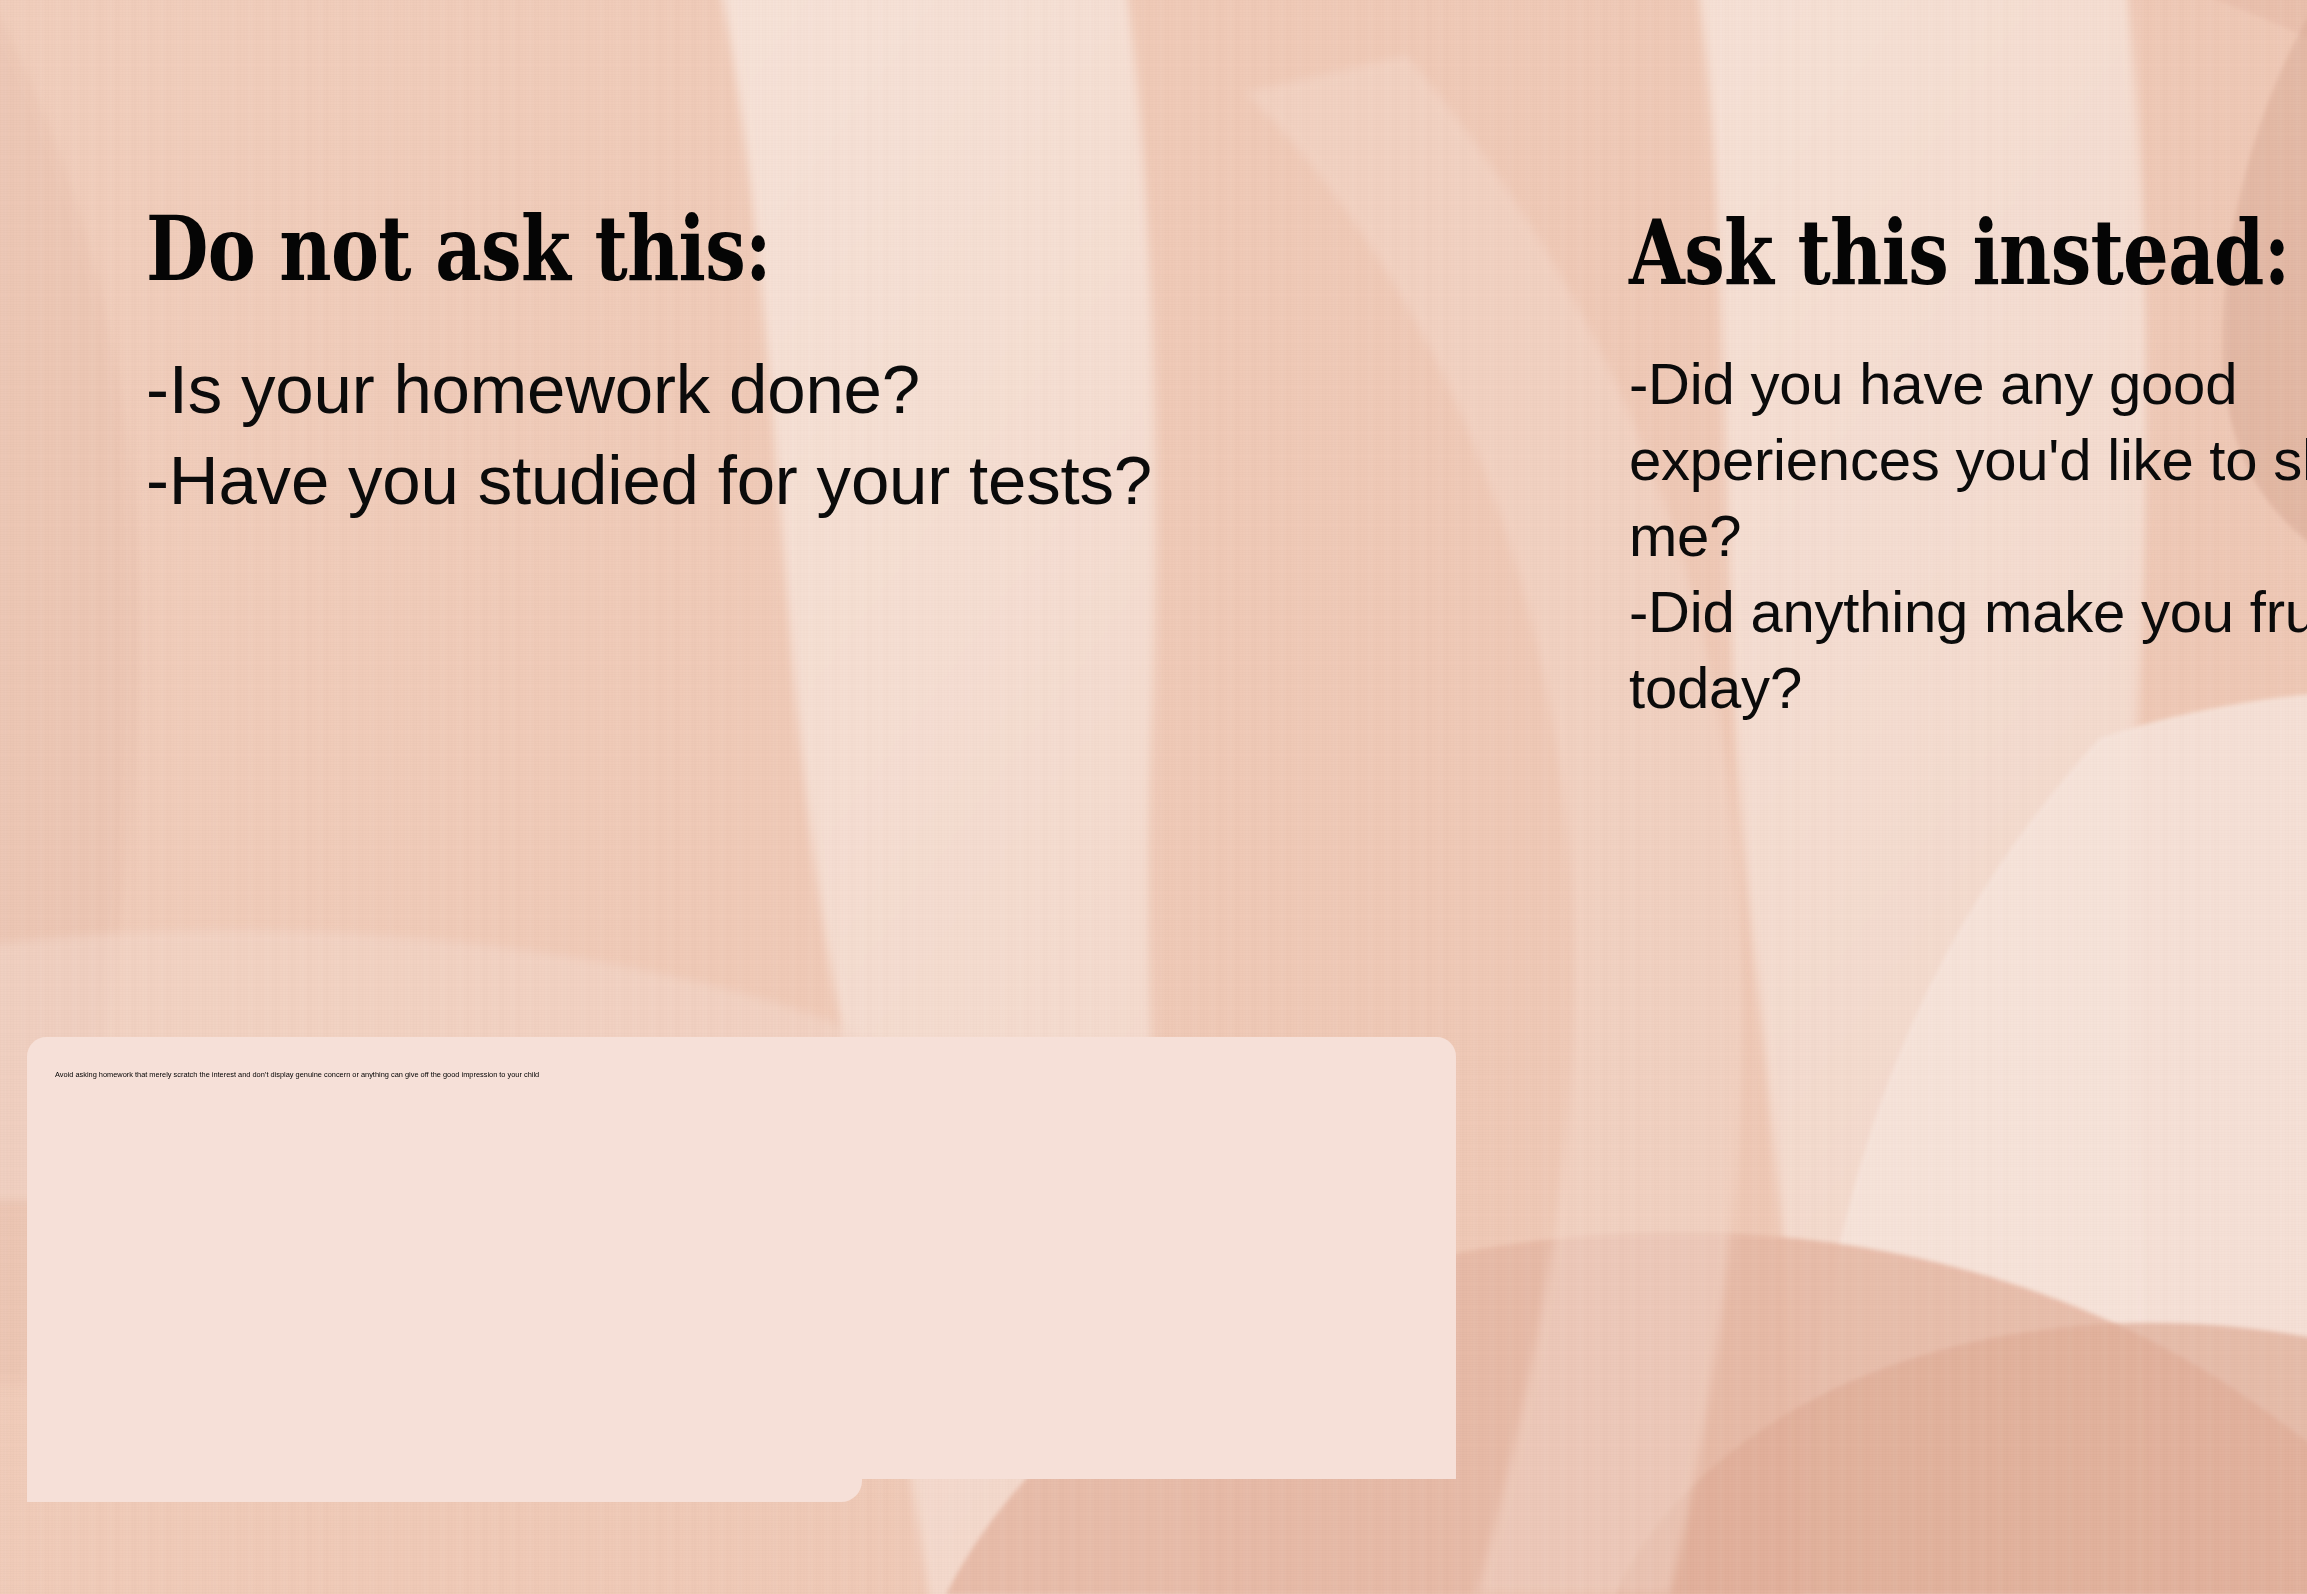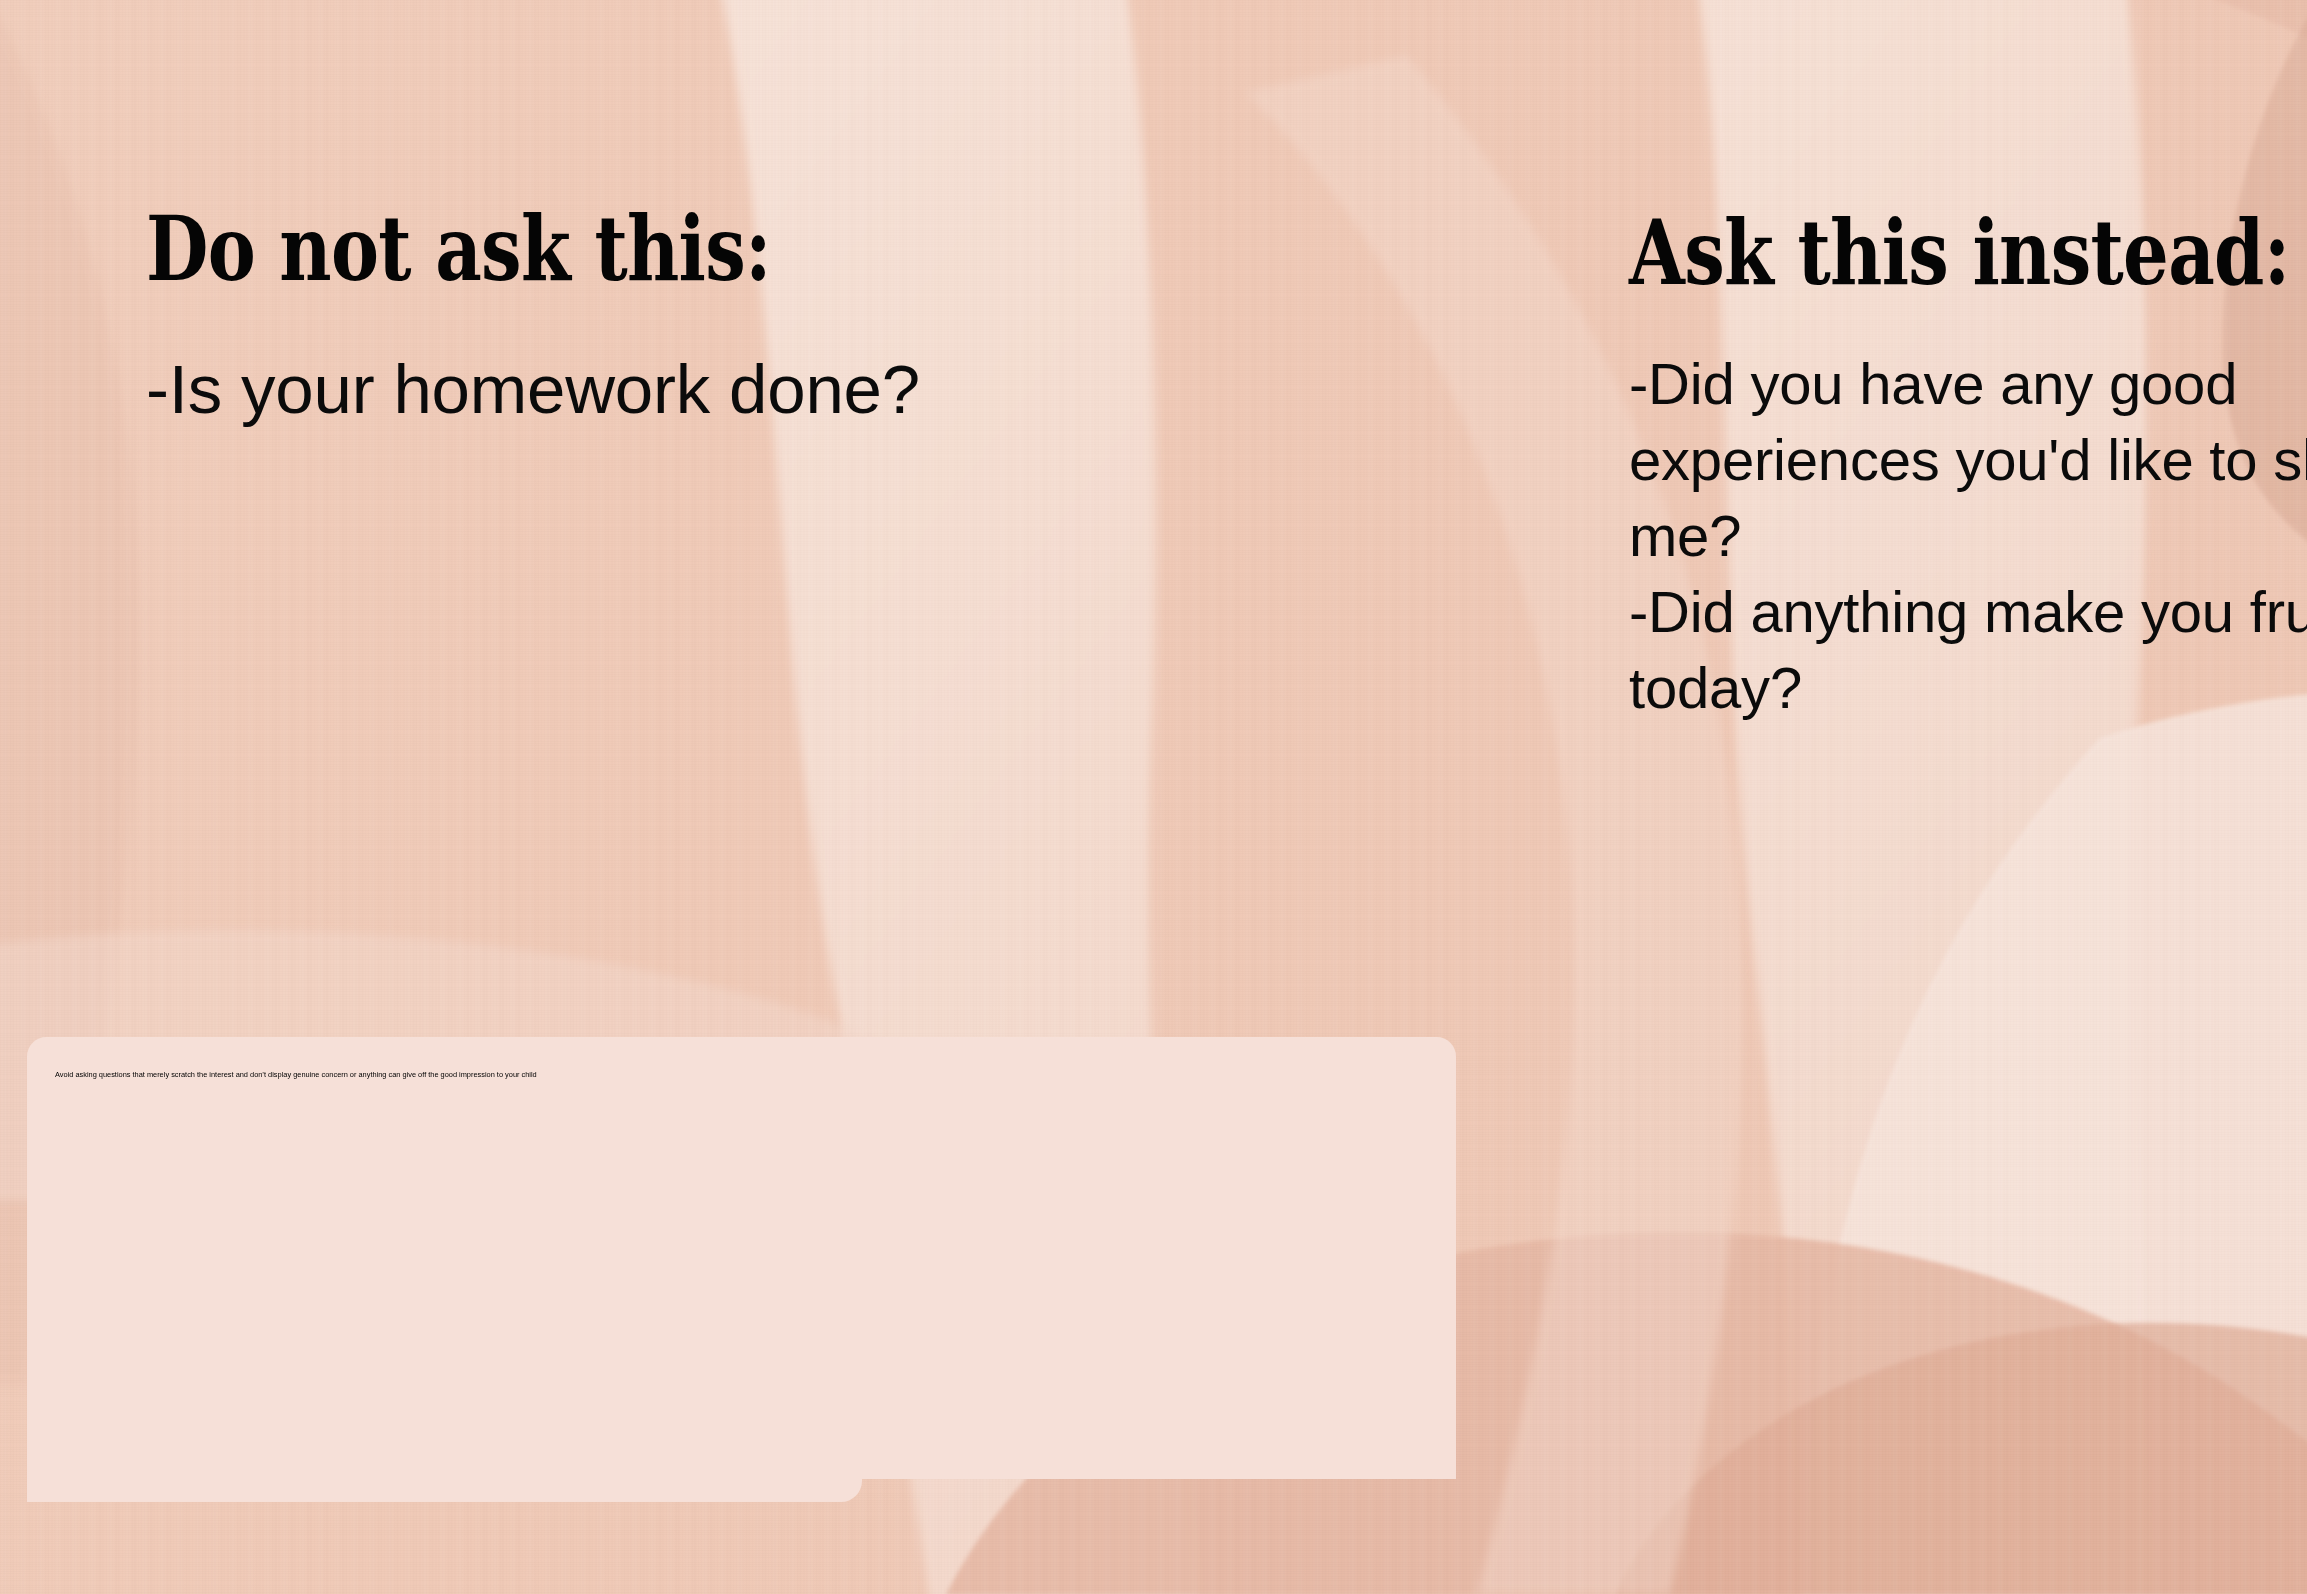--- a/index.html
+++ b/index.html
@@ -144,37 +144,38 @@
 <div id="content">
 
   <div id="note-plate"></div>
   <div id="note-plate-2"></div>
 
   <div class="col" id="left-col">
     <div class="heading" id="left-heading">Do not ask this:</div>
 
     <div class="qlist" id="left-questions">
       <div class="qline">-Is your homework done?</div>
+      <div class="qline">-Have you studied for your tests?</div>
     </div>
   </div>
 
   <div class="col" id="right-col">
     <div class="heading" id="right-heading">Ask this instead:</div>
 
     <div class="qlist" id="right-questions">
       <div class="qline">-Did you have any good</div>
       <div class="qline">experiences you'd like to share with</div>
       <div class="qline">me?</div>
       <div class="qline">-Did anything make you frustrated</div>
       <div class="qline">today?</div>
     </div>
   </div>
 
   <div id="note-text">
-    <span class="nl">Avoid asking questions that merely</span>
+    <span class="nl">Avoid asking homework that merely</span>
     <span class="nl">scratch the interest and don’t</span>
     <span class="nl">display genuine concern or anything</span>
     <span class="nl">can give off the good impression</span>
     <span class="nl">to your child</span>
   </div>
 
 </div>
 
 
 </body></html>

